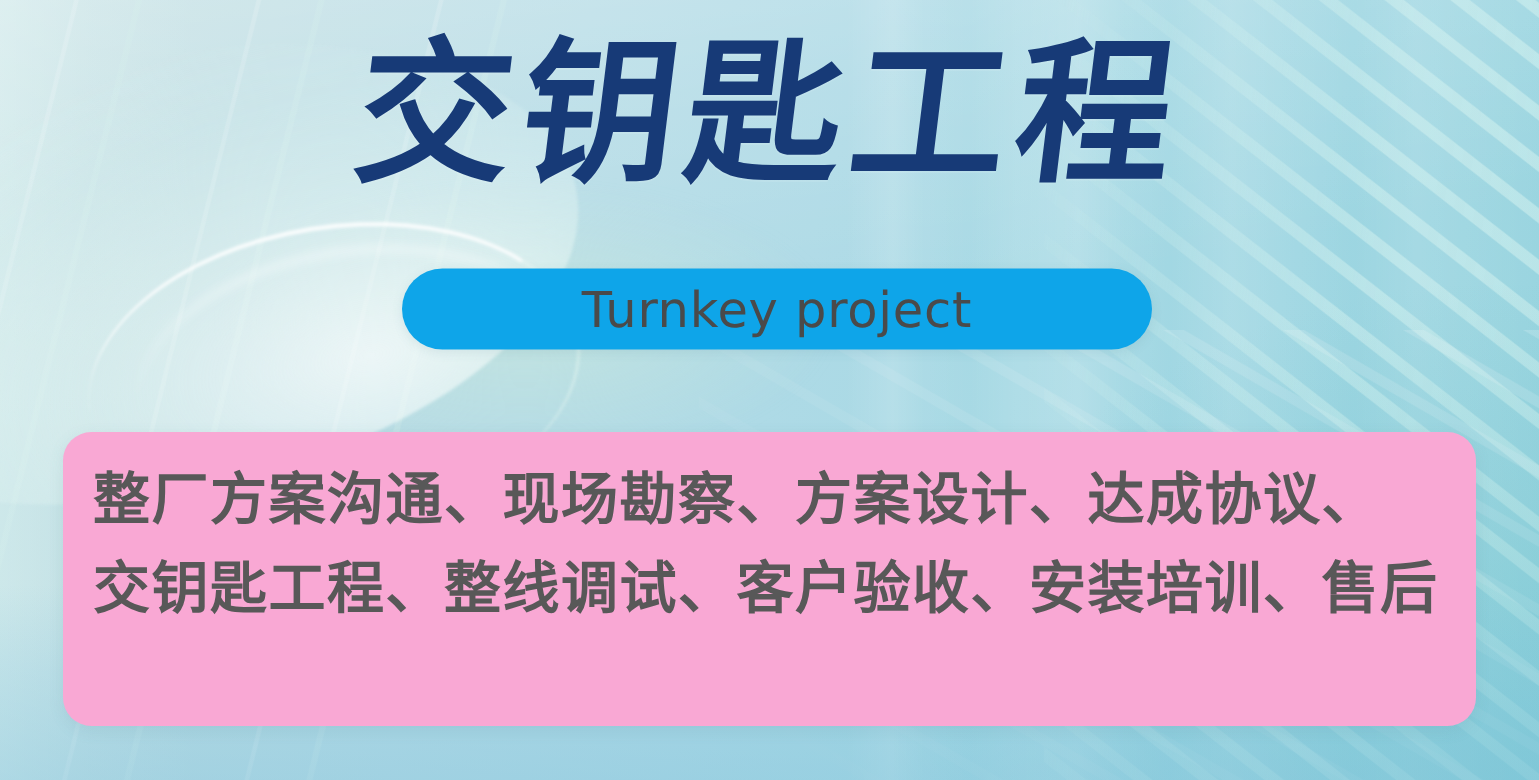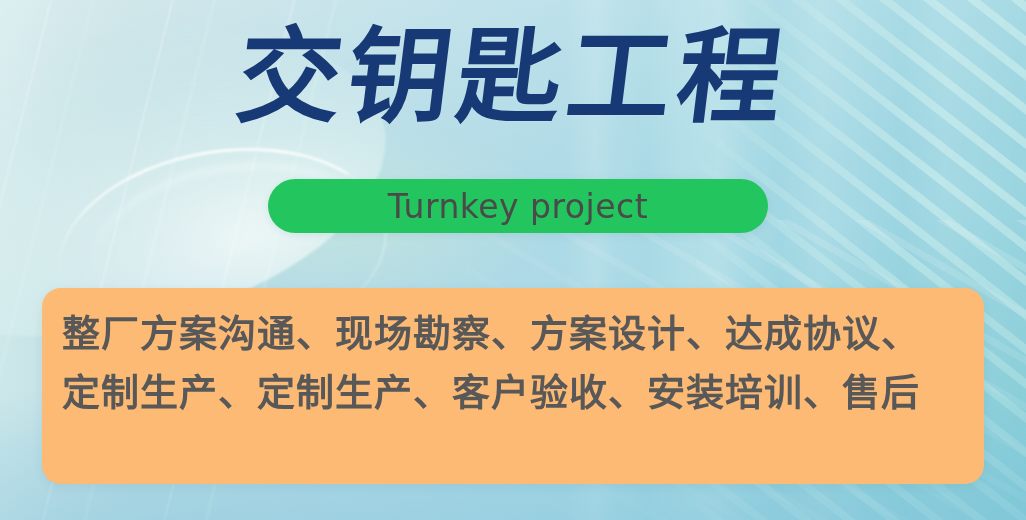--- a/index.html
+++ b/index.html
@@ -220,21 +220,21 @@
     transform:skewX(-7deg);
     text-shadow:0 1px 0 rgba(255,255,255,0.10);
   }
 
   .subtitle-pill {
     position:absolute;
     left:268px;
     top:179px;
     width:500px;
     height:54px;
-    background:#22c55e;
+    background:#0ea5e9;
     border-radius:27px;
     display:flex;
     align-items:center;
     justify-content:center;
     box-shadow:0 2px 7px rgba(80,130,150,0.13);
   }
   .subtitle-pill .subtitle-text {
     font-family:"DejaVu Sans", "Liberation Sans", sans-serif;
     font-size:33px;
     font-weight:400;
@@ -242,21 +242,21 @@
     letter-spacing:0.5px;
     white-space:nowrap;
   }
 
   .body-card {
     position:absolute;
     left:42px;
     top:288px;
     width:942px;
     height:196px;
-    background:#fdba74;
+    background:#f9a8d4;
     border-radius:19px;
     box-shadow:0 3px 10px rgba(80,130,150,0.12);
     padding:17px 20px 14px 20px;
   }
   .body-card .body-text {
     font-family:"Liberation Sans", "DejaVu Sans", sans-serif;
     font-weight:700;
     font-size:38px;
     line-height:59px;
     color:#585858;
@@ -288,18 +288,18 @@
 
     <div class="headline">交钥匙工程</div>
 
     <div class="subtitle-pill">
       <span class="subtitle-text">Turnkey project</span>
     </div>
 
     <div class="body-card">
       <div class="body-text">
         <span class="body-line">整厂方案沟通、现场勘察、方案设计、达成协议、</span>
-        <span class="body-line">定制生产、定制生产、客户验收、安装培训、售后</span>
+        <span class="body-line">交钥匙工程、整线调试、客户验收、安装培训、售后</span>
       </div>
     </div>
 
   </div>
 </div>
 
 </body></html>

